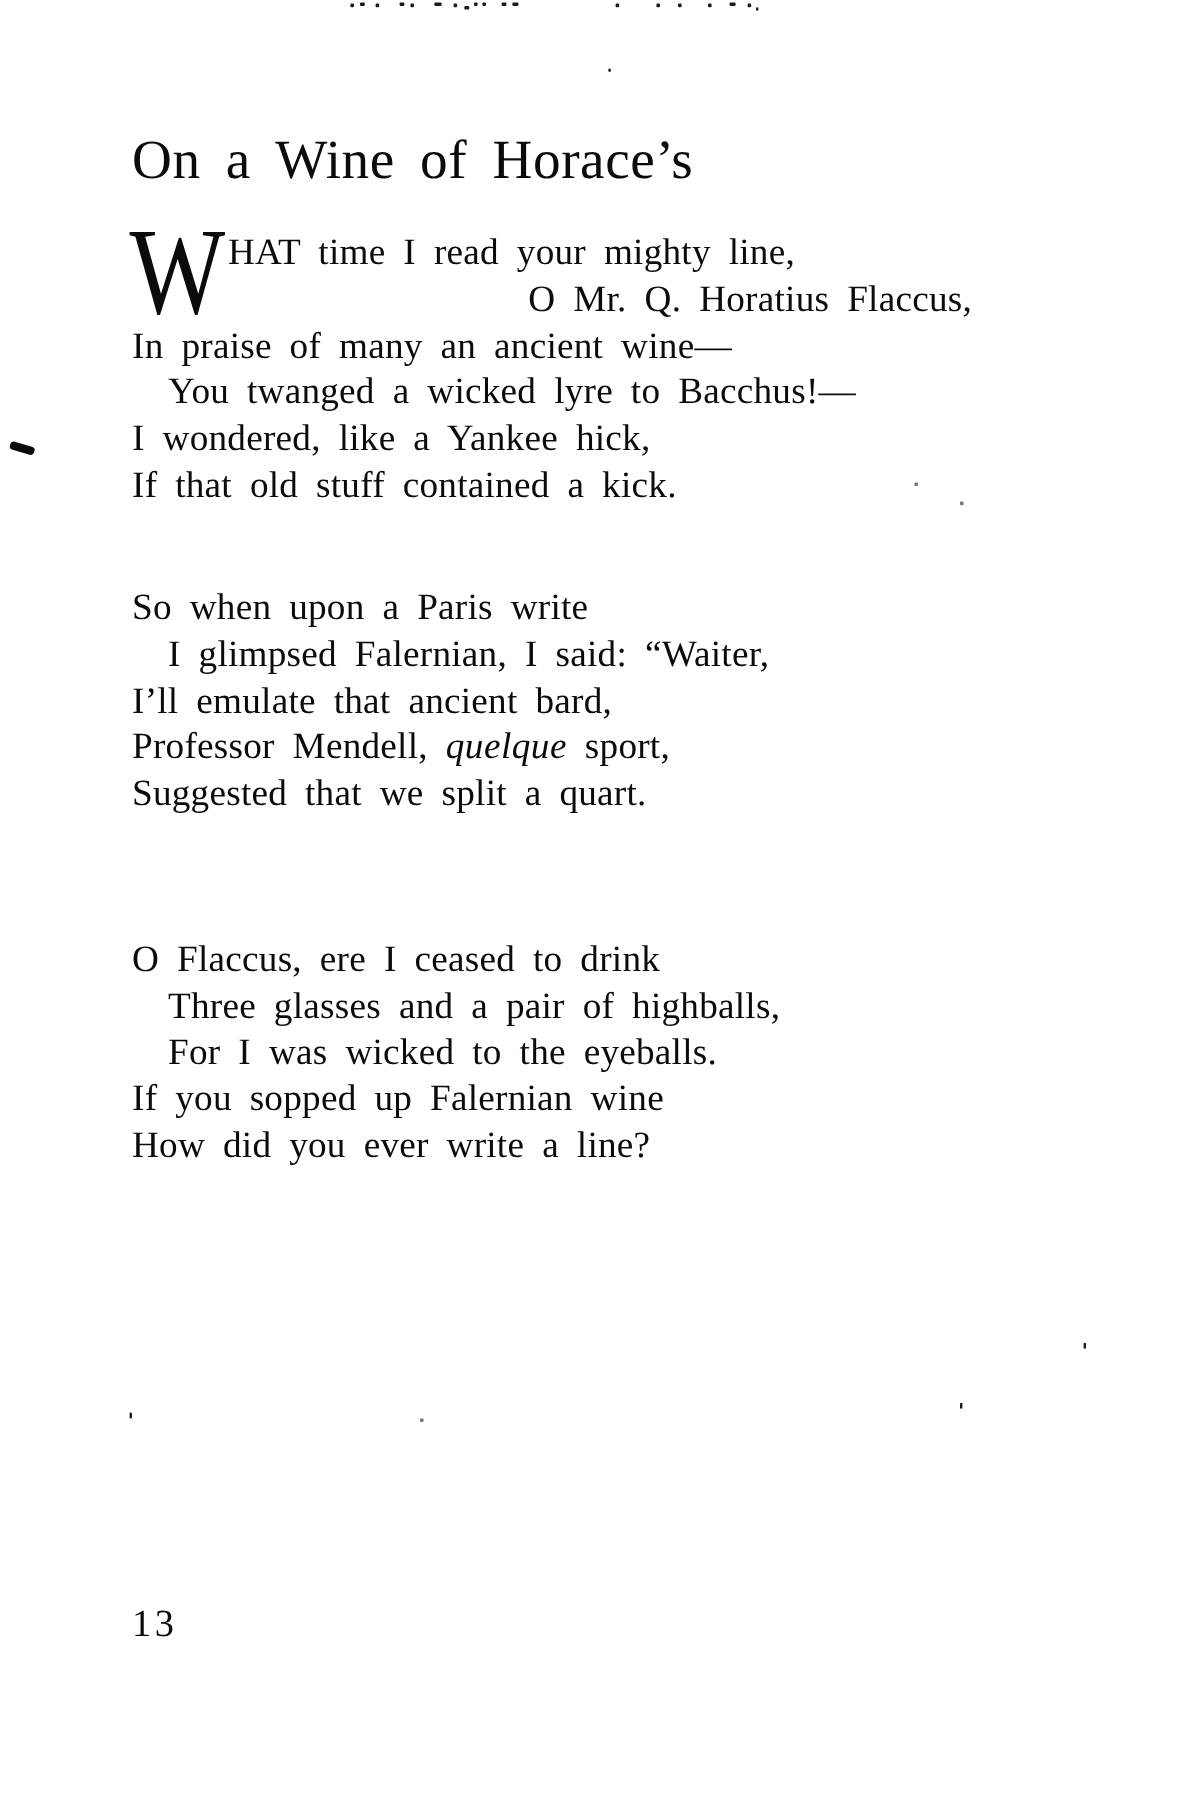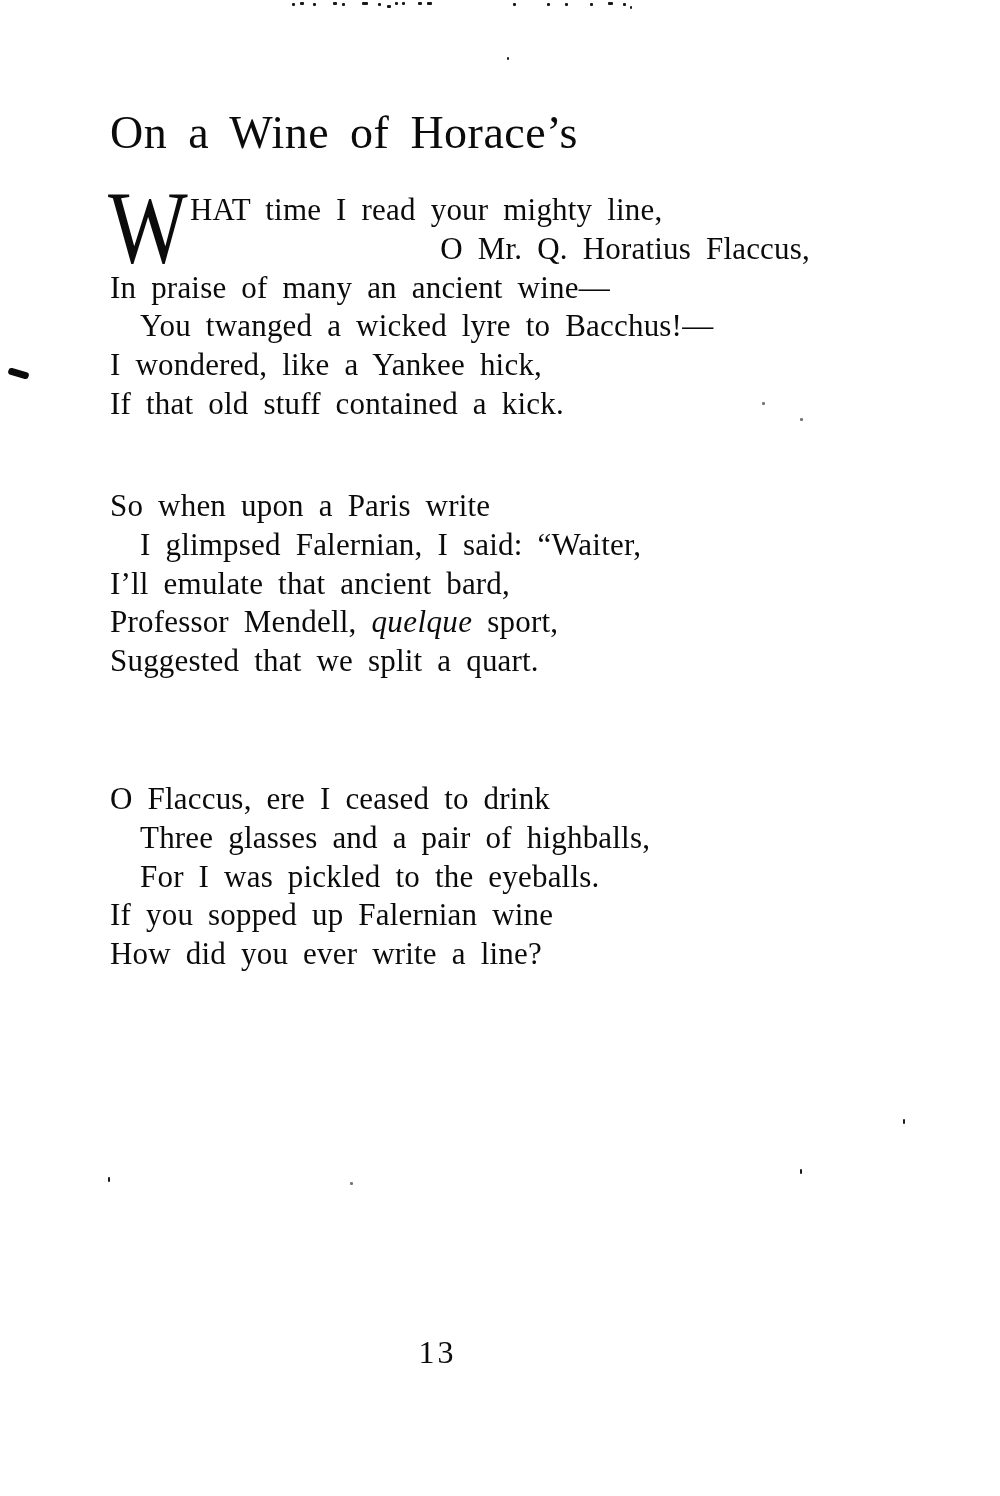--- a/index.html
+++ b/index.html
@@ -63,21 +63,21 @@
     transform: scaleX(0.82);
     transform-origin: 0 0;
     letter-spacing: 0;
   }
   
   .page-number {
     position: absolute;
     left: 110px;
     top: 1334px;
     width: 655px;
-    text-align: center;
+    text-align: left;
     font-size: 32px;
     letter-spacing: 3px;
   }
   
   .speck {
     position: absolute;
     background: #1a1a1a;
     border-radius: 1px;
   }
   .speck.light { background: #777; }
@@ -145,20 +145,20 @@
     <div class="line">So when upon a Paris write</div>
     <div class="line indent">I glimpsed Falernian, I said: “Waiter,</div>
     <div class="line">I’ll emulate that ancient bard,</div>
     <div class="line"><span>Professor Mendell, </span><em>quelque</em><span> sport,</span></div>
     <div class="line">Suggested that we split a quart.</div>
   </div>
 
   <div class="stanza" id="stanza-3">
     <div class="line">O Flaccus, ere I ceased to drink</div>
     <div class="line indent">Three glasses and a pair of highballs,</div>
-    <div class="line indent">For I was pickled to the eyeballs.</div>
+    <div class="line indent">For I was wicked to the eyeballs.</div>
     <div class="line">If you sopped up Falernian wine</div>
     <div class="line">How did you ever write a line?</div>
   </div>
 
   <div class="page-number">13</div>
 
 </div>
 
 </body></html>

